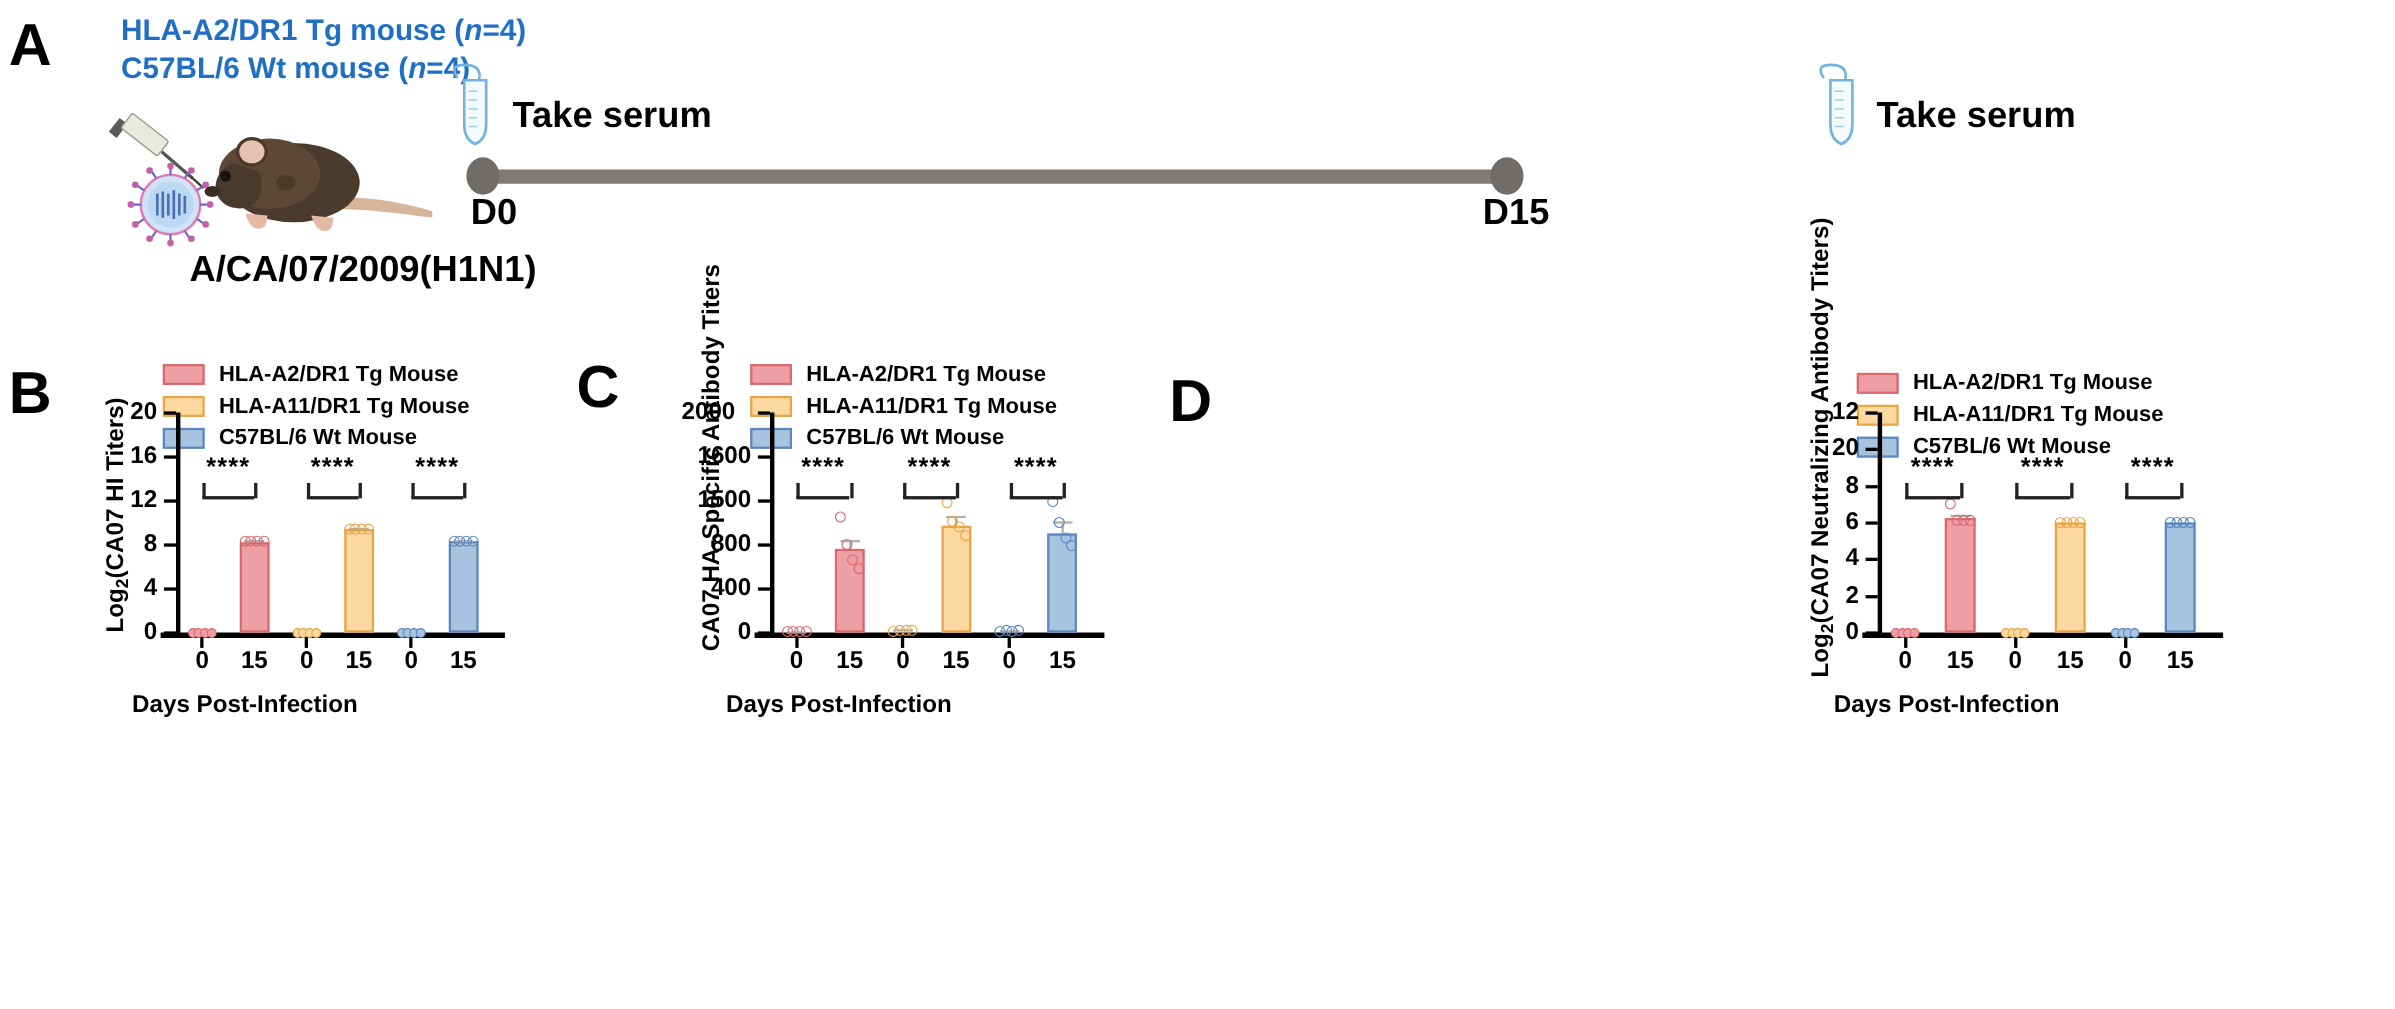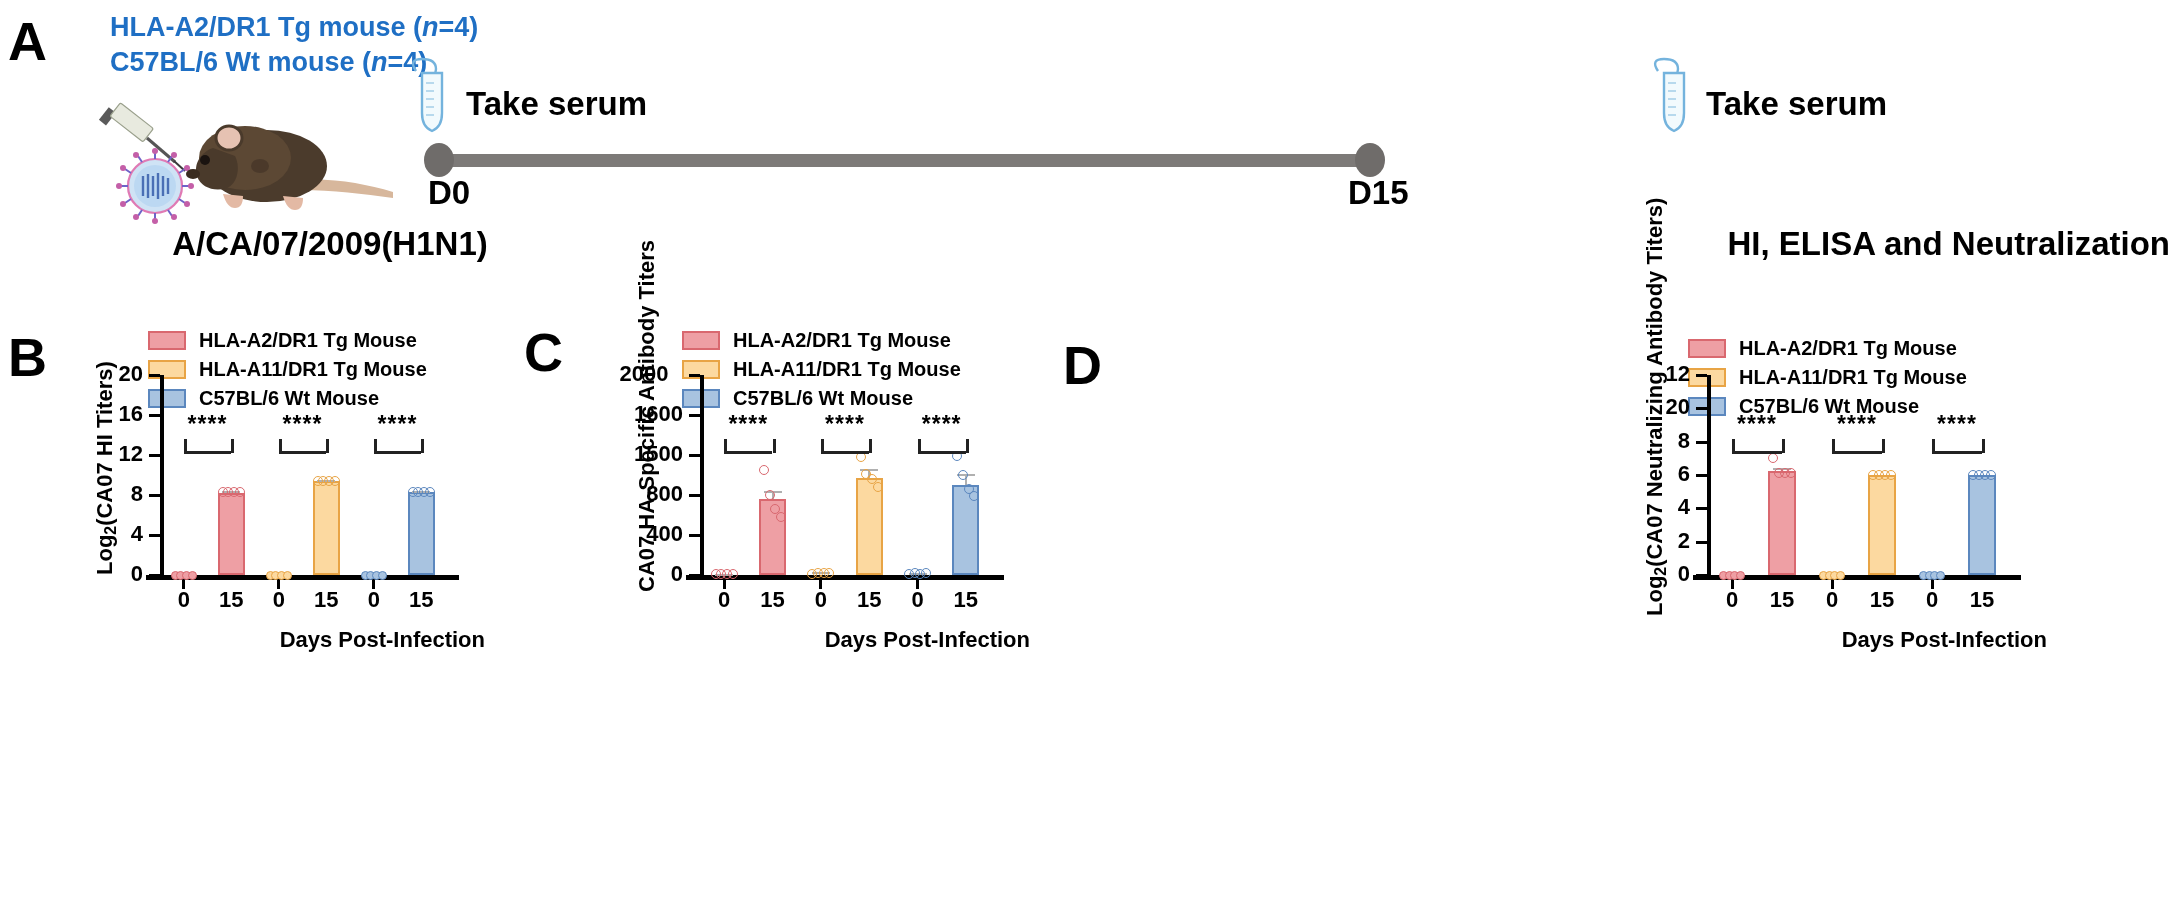--- a/index.html
+++ b/index.html
@@ -14,21 +14,21 @@
   .timeline-bar{background:#7d7a78;height:13px;border-radius:2px;}
   .tl-dot{width:30px;height:34px;border-radius:50%;background:#6f6c6a;}
   .tl-label{font-size:33px;font-weight:bold;line-height:1;}
   .take-serum{font-size:33px;font-weight:bold;white-space:nowrap;}
   .bigcap{font-size:33px;font-weight:bold;white-space:nowrap;text-align:center;line-height:39px;}
   .legend{position:absolute;font-size:20px;font-weight:bold;white-space:nowrap;}
   .legend-row{display:flex;align-items:center;height:29px;}
   .swatch{width:38px;height:19px;border:2px solid;margin-right:13px;box-sizing:border-box;}
   .ylab{position:absolute;font-size:22px;font-weight:bold;white-space:nowrap;
         transform-origin:0 0;transform:rotate(-90deg);}
-  .xlab{position:absolute;font-size:22px;font-weight:bold;white-space:nowrap;text-align:right;}
+  .xlab{position:absolute;font-size:22px;font-weight:bold;white-space:nowrap;text-align:left;}
   .ytick{position:absolute;font-size:22px;font-weight:bold;text-align:right;white-space:nowrap;}
   .xtick{position:absolute;font-size:22px;font-weight:bold;text-align:center;white-space:nowrap;}
   .axis-v{position:absolute;background:#000;width:4px;}
   .axis-h{position:absolute;background:#000;height:5px;}
   .tickmark{position:absolute;background:#000;height:3px;width:11px;}
   .bar{position:absolute;box-sizing:border-box;border-width:2px;border-style:solid;}
   .errbar{position:absolute;background:#b0b0b0;width:2px;}
   .errcap{position:absolute;background:#b0b0b0;height:2px;width:18px;}
   .pt{position:absolute;border-radius:50%;box-sizing:border-box;border-width:1.6px;border-style:solid;background:transparent;}
   .pt-fill{position:absolute;border-radius:50%;box-sizing:border-box;}
@@ -139,21 +139,20 @@
     <g stroke="#9ecbe6" stroke-width="1.4">
       <line x1="22" y1="26" x2="30" y2="26"></line>
         <line x1="22" y1="34" x2="30" y2="34"></line>
       <line x1="22" y1="42" x2="30" y2="42"></line>
         <line x1="22" y1="50" x2="30" y2="50"></line>
       <line x1="22" y1="58" x2="30" y2="58"></line>
     </g>
   </svg>
   <div class="abs take-serum" style="left:1706px;top:85px;">Take serum</div>
 
-  <div class="abs bigcap" style="left:1380px;top:224px;width:790px;text-align:right;">HI, ELISA and Neutralization</div>
 </div>
 
 <div id="charts">
     <div class="abs panel-letter" style="left:8px;top:330px;">B</div>
     <div class="legend" style="left:148px;top:326px;">
       <div class="legend-row">
         <span class="swatch" style="background:#EE9FA4;border-color:#D9686F;"></span>
         <span>HLA-A2/DR1 Tg Mouse</span>
       </div>
       <div class="legend-row">

